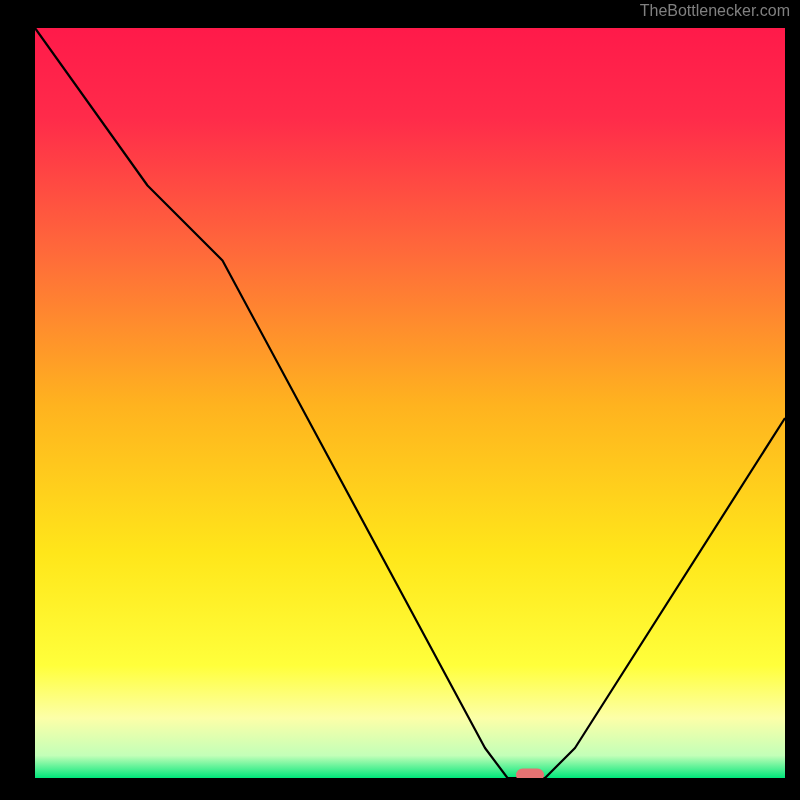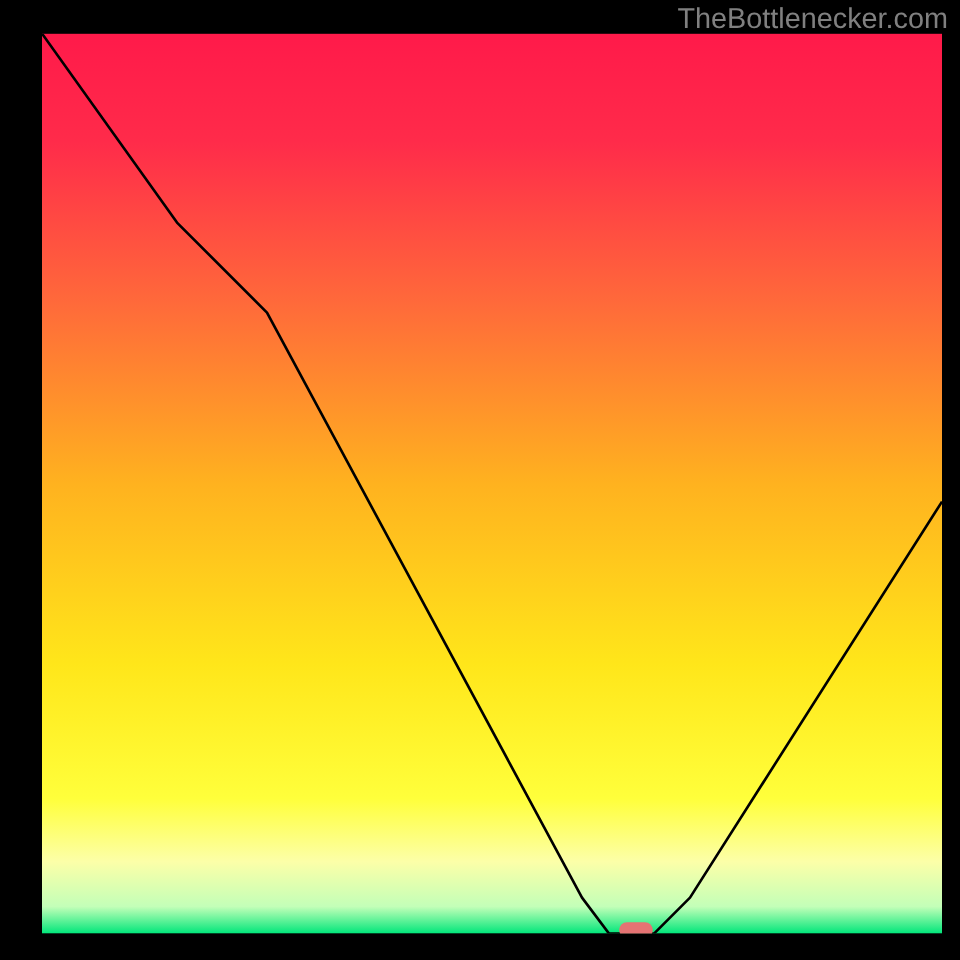--- a/index.html
+++ b/index.html
@@ -15,21 +15,21 @@
     width: 800px;
     height: 800px;
     background: #000;
   }
   .watermark {
     position: absolute;
     top: 2px;
     right: 10px;
     color: #808080;
     font-family: Arial, sans-serif;
-    font-size: 24px;
+    font-size: 16px;
     z-index: 10;
   }
   .plot-area {
     position: absolute;
     left: 35px;
     top: 28px;
     width: 750px;
     height: 750px;
   }
   svg {

